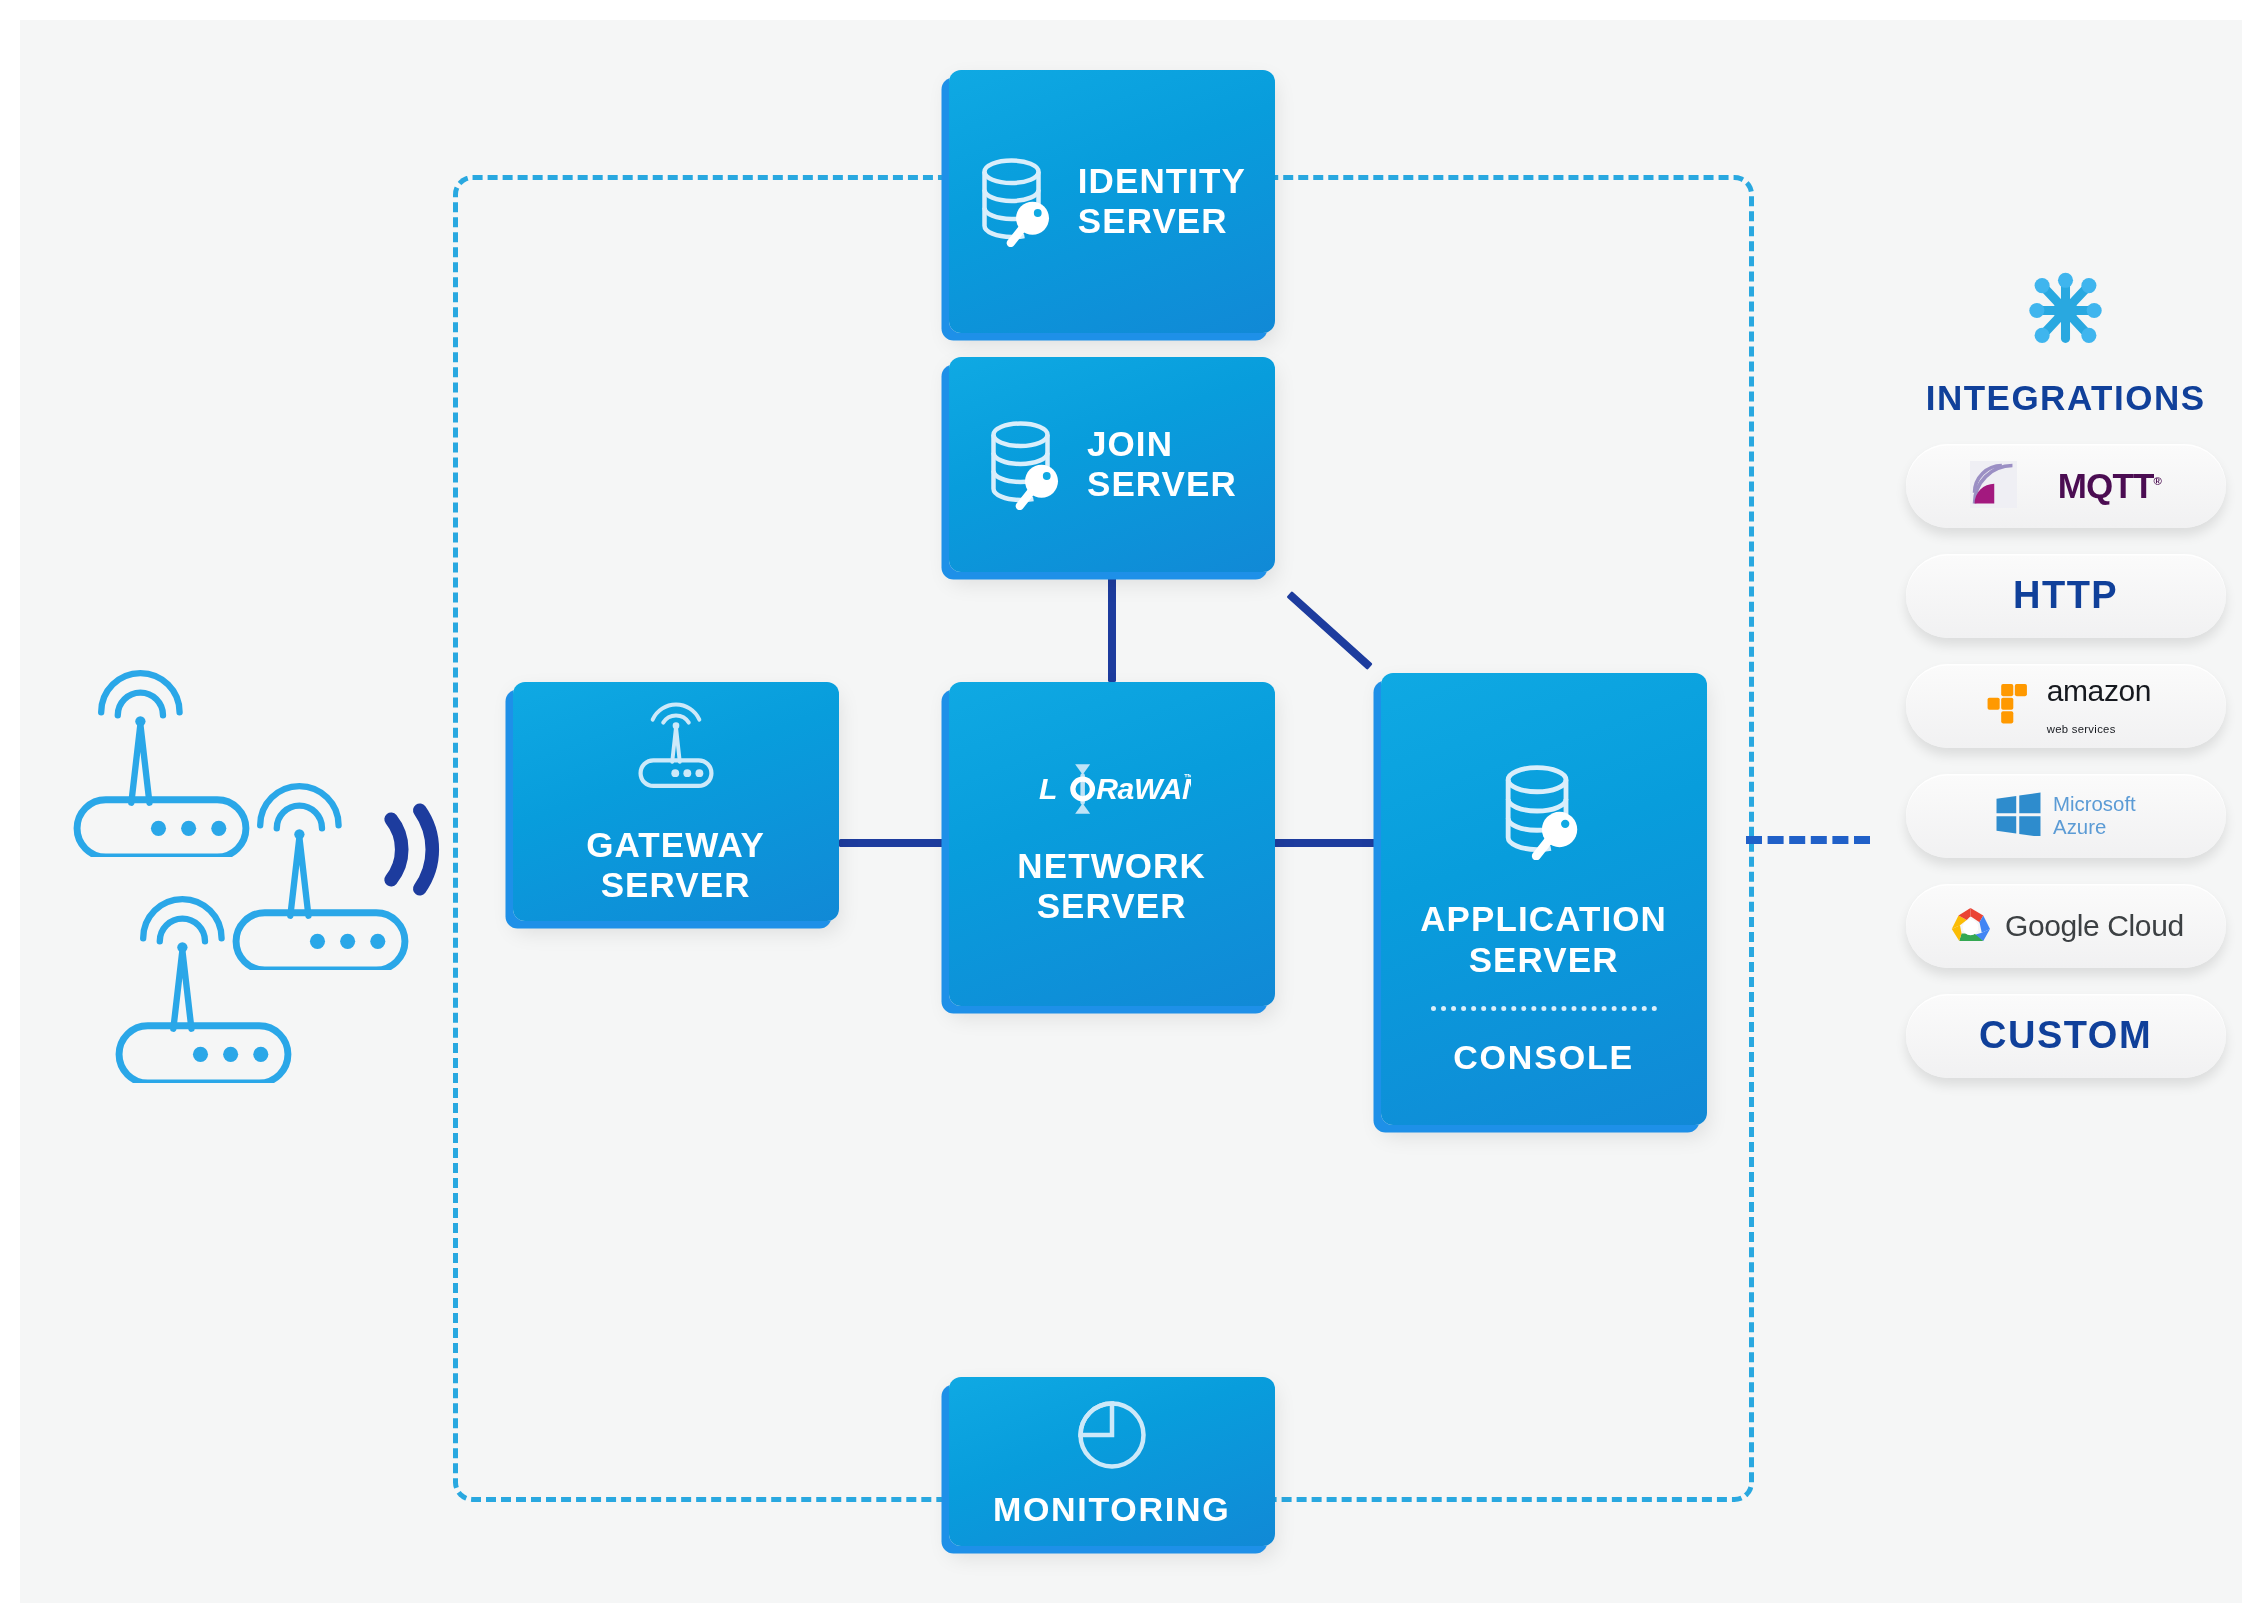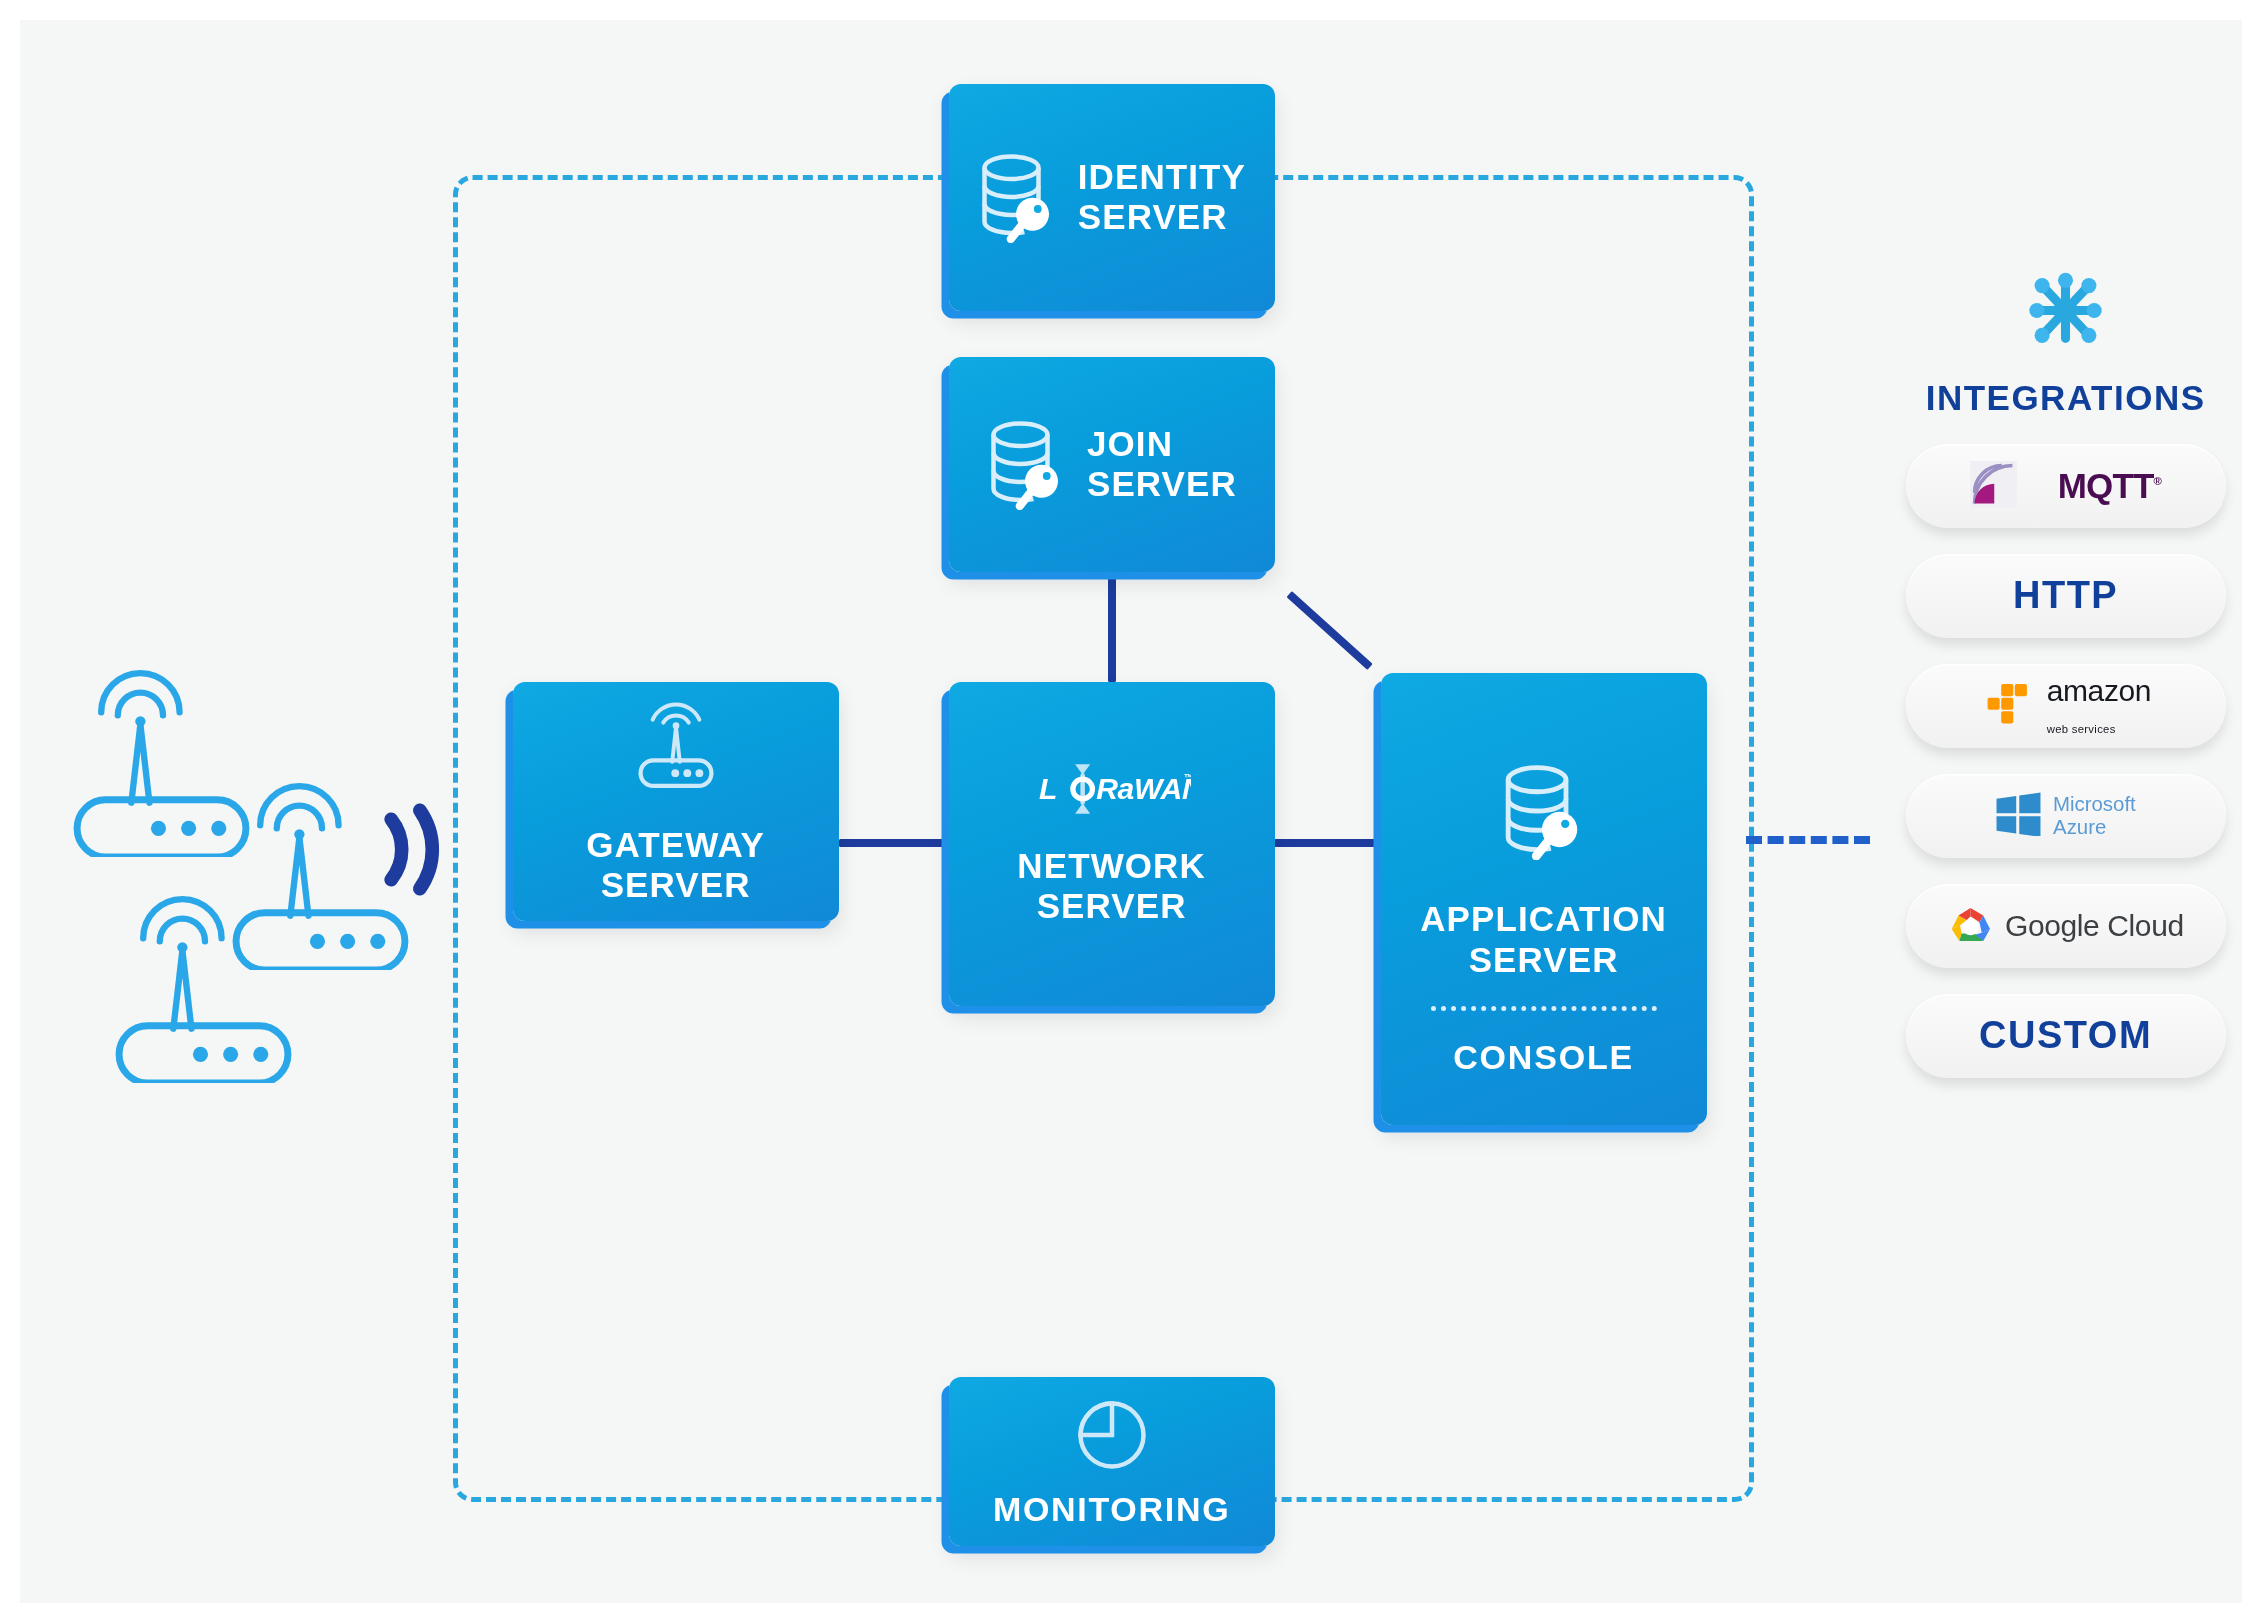--- a/index.html
+++ b/index.html
@@ -63,21 +63,21 @@
     flex-direction: row;
     gap: 19.6px;
     justify-content: center;
   }
   .card.row-card .card-title {
     text-align: left;
     font-size: 35px;
   }
 
   
-  #card-identity { left: 929px; top: 64px;  width: 326px; height: 227px; }
+  #card-identity { left: 929px; top: 50px;  width: 326px; height: 263px; }
   #card-join     { left: 929px; top: 337px; width: 326px; height: 215px; }
   #card-gateway  { left: 493px;  top: 662px; width: 326px; height: 239px; }
   #card-network  { left: 929px; top: 662px; width: 326px; height: 324px; }
   #card-app      { left: 1361px; top: 653px; width: 326px; height: 452px; }
   #card-monitor  { left: 929px; top: 1357px; width: 326px; height: 169px; }
 
   #card-app { justify-content: center; padding-top: 42px; }
 
   .card-title.big { font-size: 35px; }
   .card-title.mon { font-size: 34px; letter-spacing: 1.7px; }

